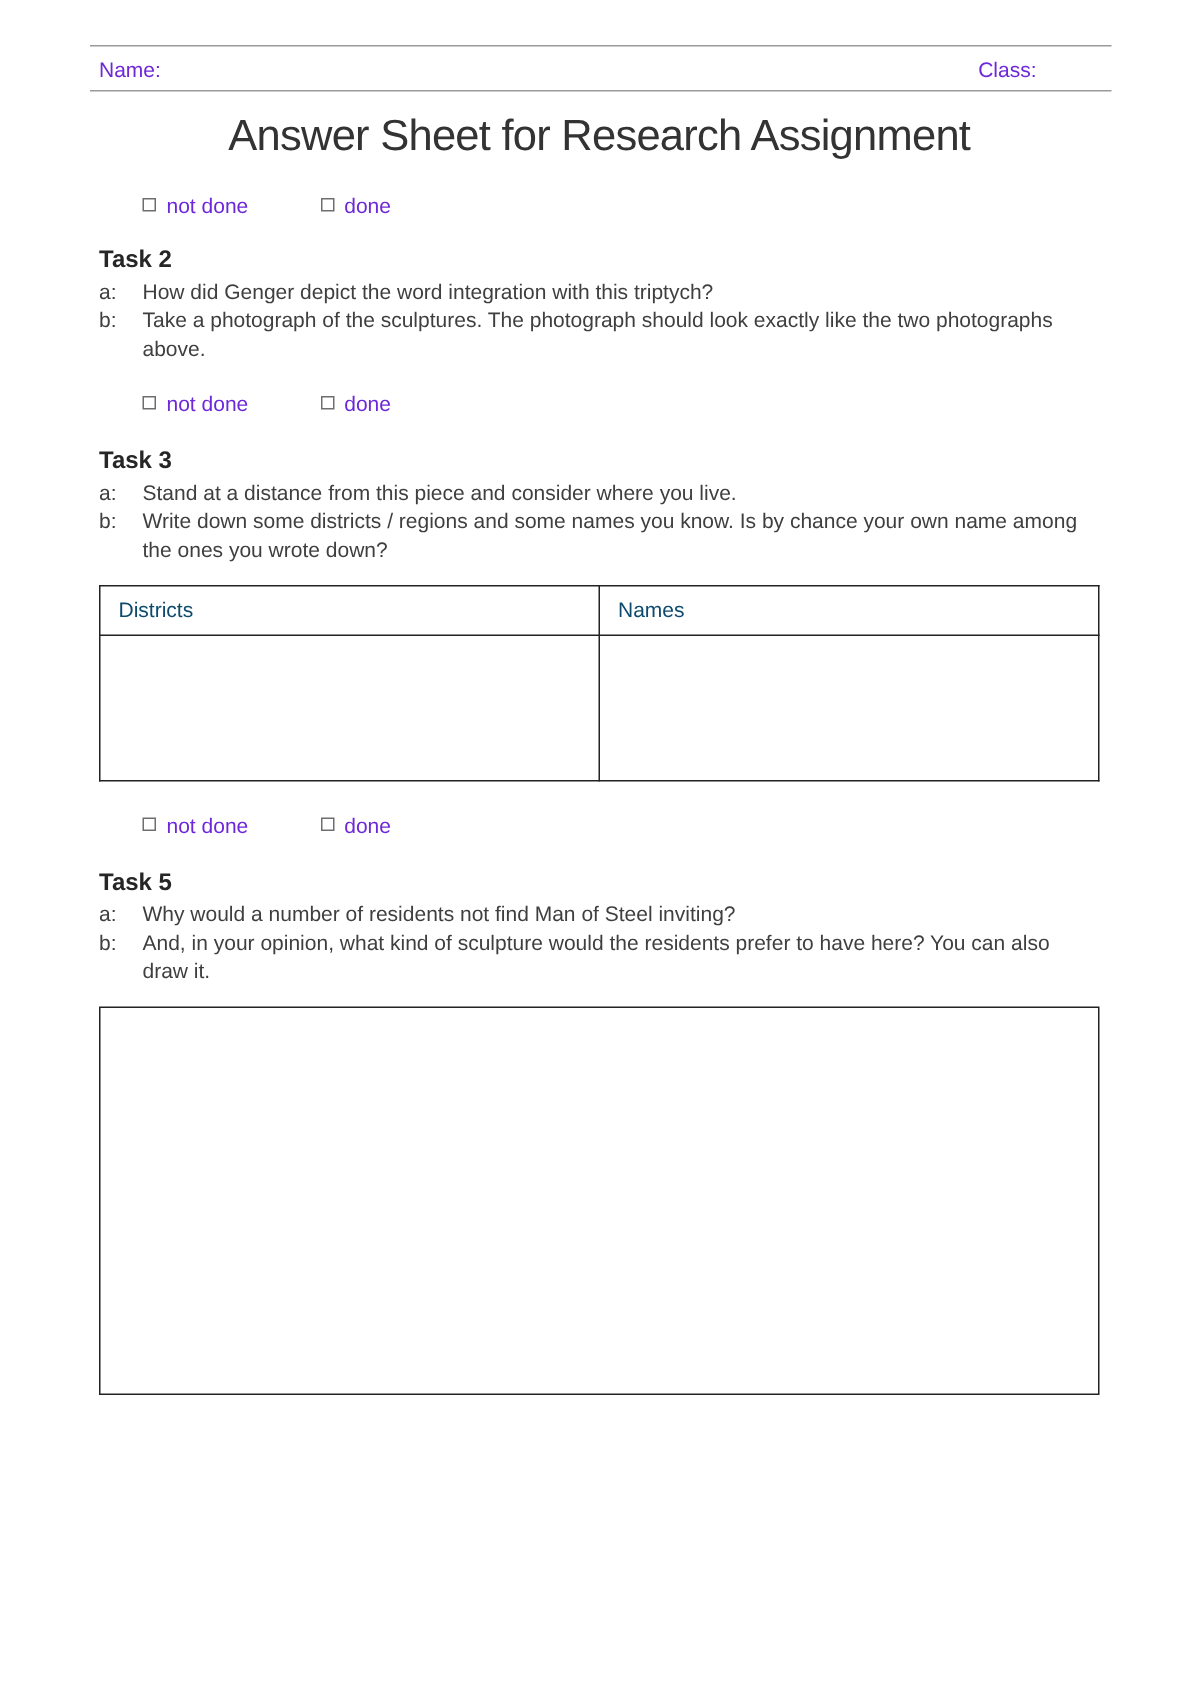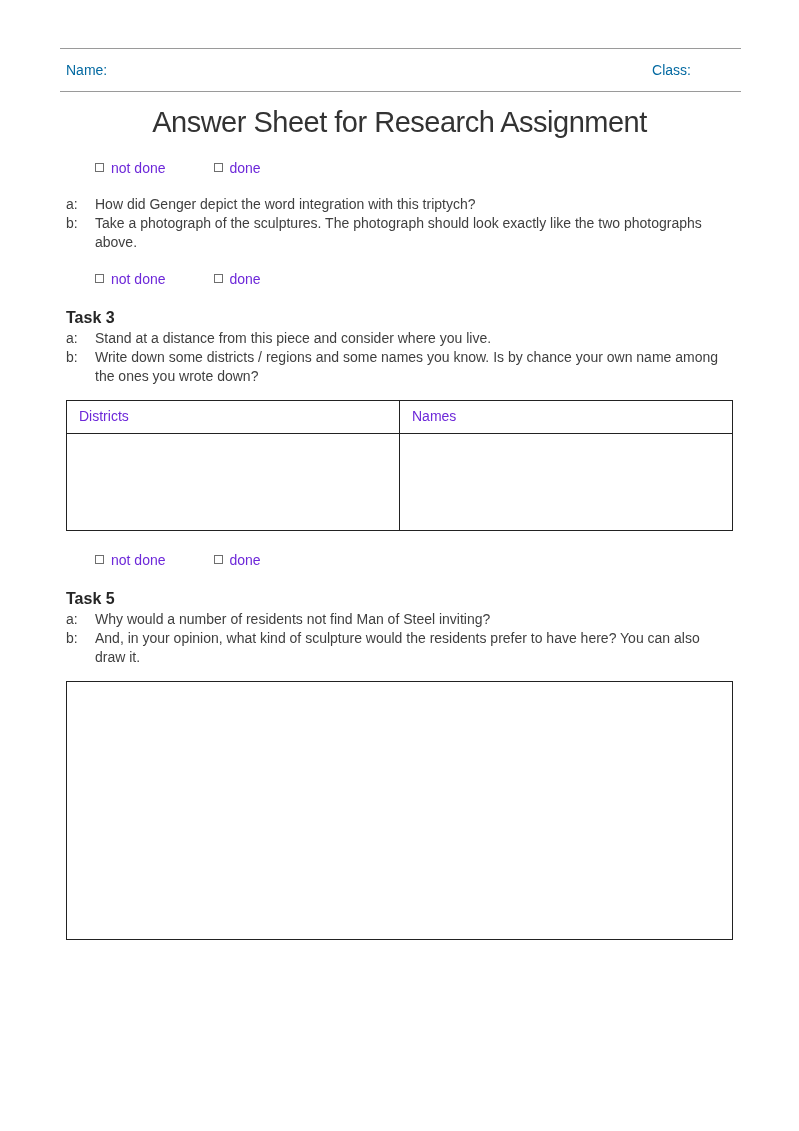--- a/index.html
+++ b/index.html
@@ -8,30 +8,30 @@
     position: relative;
     width: 799px;
     height: 1131px;
     background: #ffffff;
     font-family: "Liberation Sans", sans-serif;
     color: #3f3f3f;
     overflow: hidden;
   }
   
   .header-bar {
-    margin: 48px 58px 0 60px;
+    margin: 30px 58px 0 60px;
     border-top: 1px solid #9a9a9a;
     border-bottom: 1px solid #9a9a9a;
-    height: 44px;
+    height: 31px;
     display: flex;
     align-items: center;
     justify-content: space-between;
     padding: 0 50px 0 6px;
     font-size: 14px;
-    color: #0369a1;
+    color: #6d28d9;
   }
   
   .doc-title {
     margin-top: 13px;
     text-align: center;
     font-size: 29px;
     letter-spacing: -0.5px;
     color: #333333;
     line-height: 34px;
     font-weight: 400;
@@ -88,21 +88,21 @@
     border-collapse: collapse;
     table-layout: fixed;
   }
   .dn-table th, .dn-table td {
     border: 1.5px solid #222222;
     text-align: left;
     vertical-align: top;
     padding: 7px 0 0 12px;
     font-size: 14px;
     font-weight: 400;
-    color: #6d28d9;
+    color: #0c4a6e;
     margin-top: 32px;
   }
   .dn-table th { height: 33px; }
   .dn-table td { height: 97px; }
   
   .drawing-box {
     margin-top: 14px;
     height: 259px;
     border: 1.5px solid #222222;
     background: #ffffff;
@@ -129,20 +129,21 @@
           <span>not done</span>
         </span>
         <span class="cb-group">
           <span class="cb-box"></span>
           <span>done</span>
         </span>
       </div>
     </div>
 
     <div class="sec-t2">
+      <div class="task-title">Task 2</div>
       <div class="items">
         <div class="item-row">
           <span class="item-label">a:</span>
           <span class="item-text">How did Genger depict the word integration with this triptych?</span>
         </div>
         <div class="item-row">
           <span class="item-label">b:</span>
           <span class="item-text">Take a photograph of the sculptures. The photograph should look exactly like the two photographs above.</span>
         </div>
       </div>

